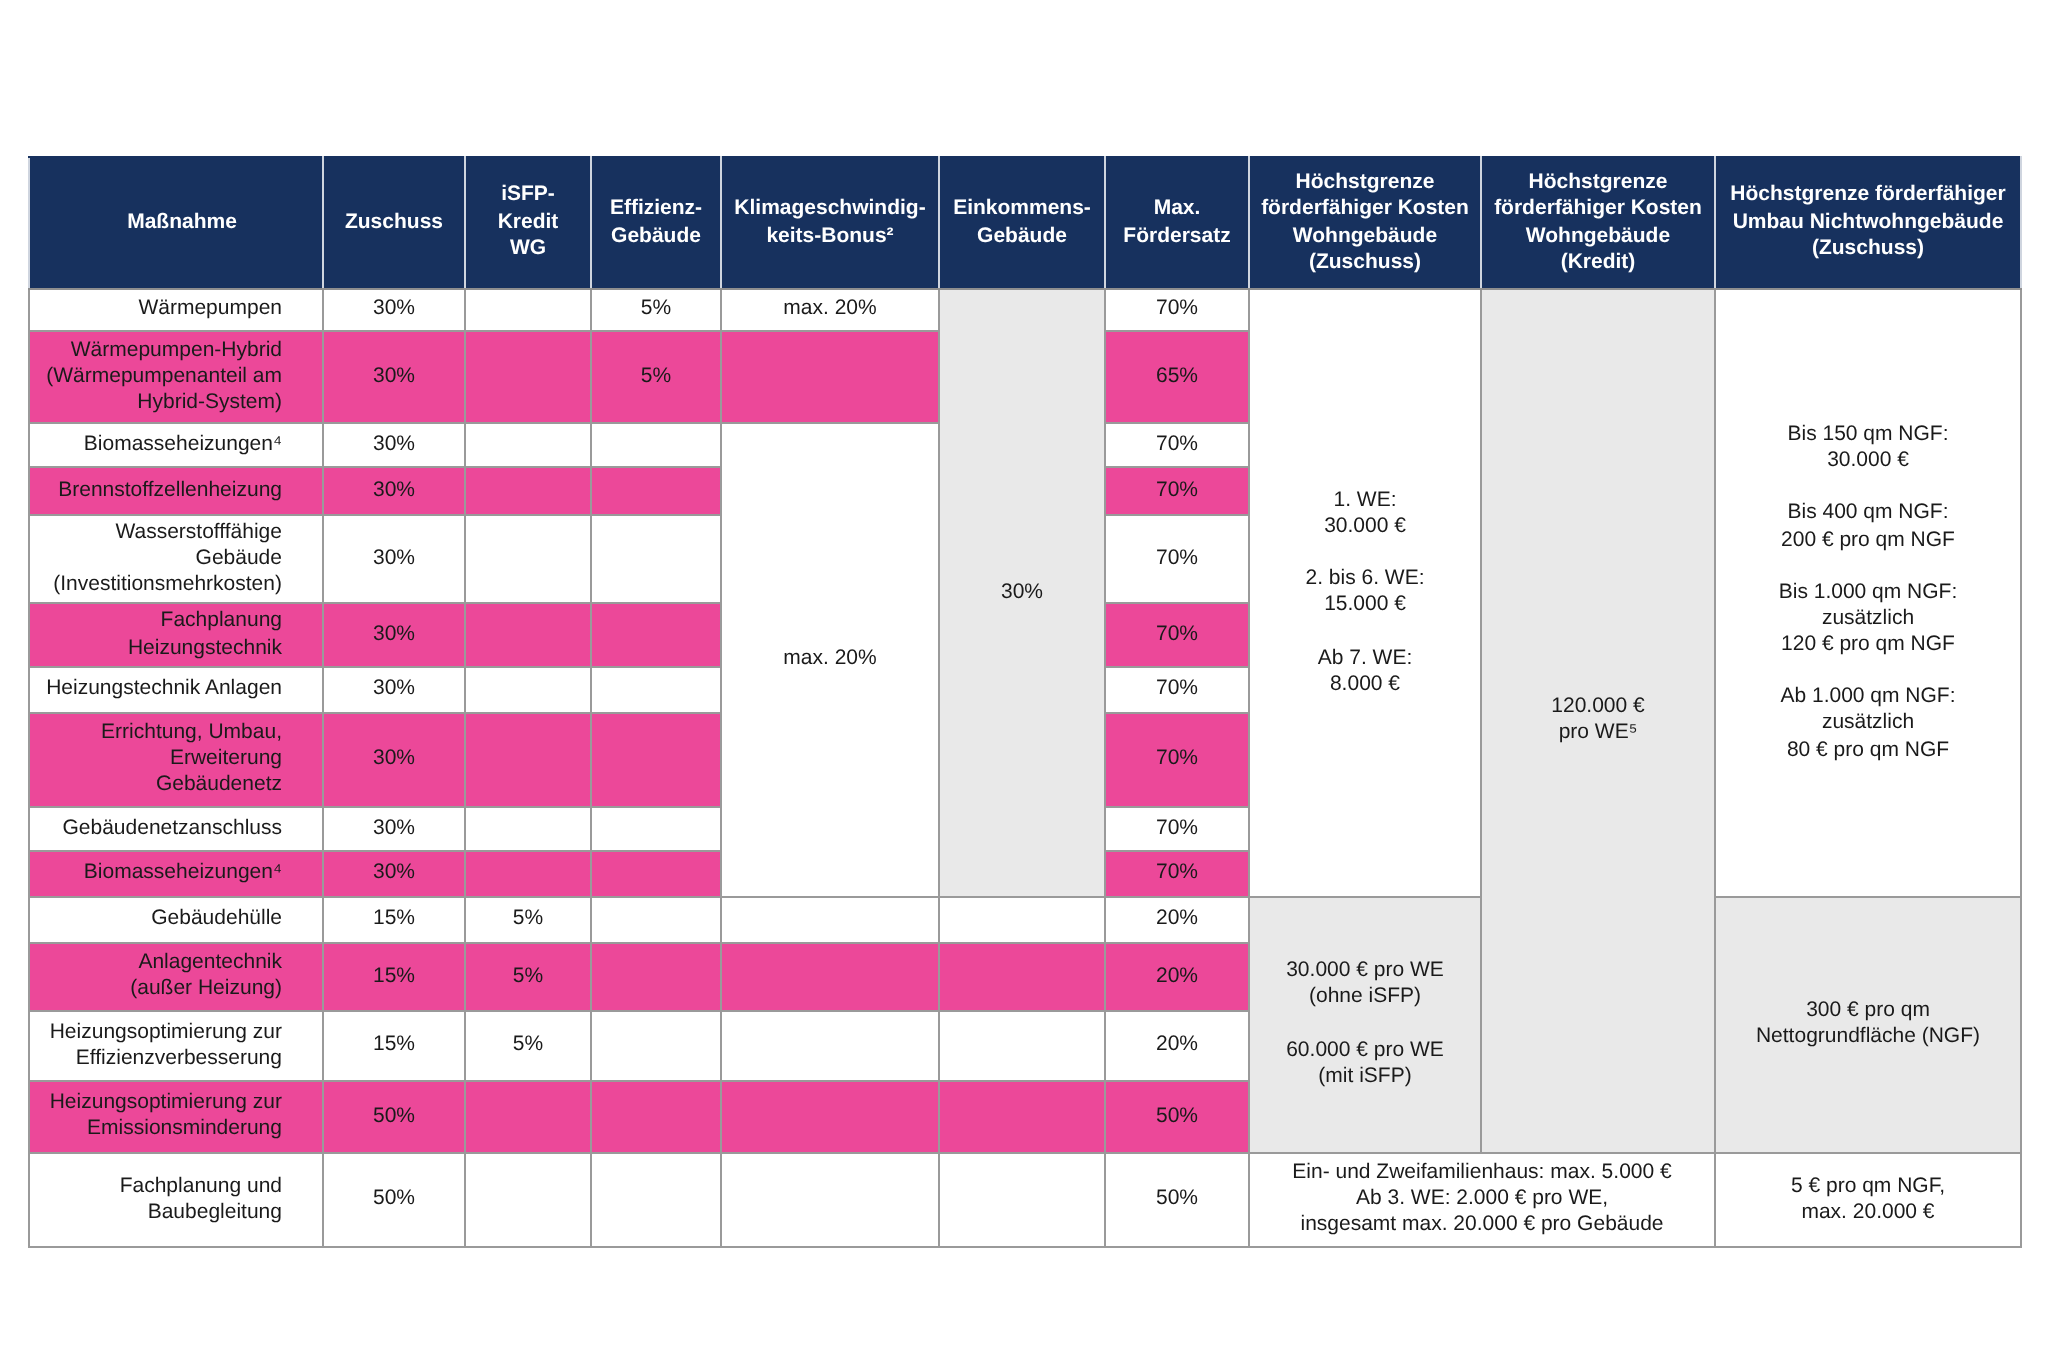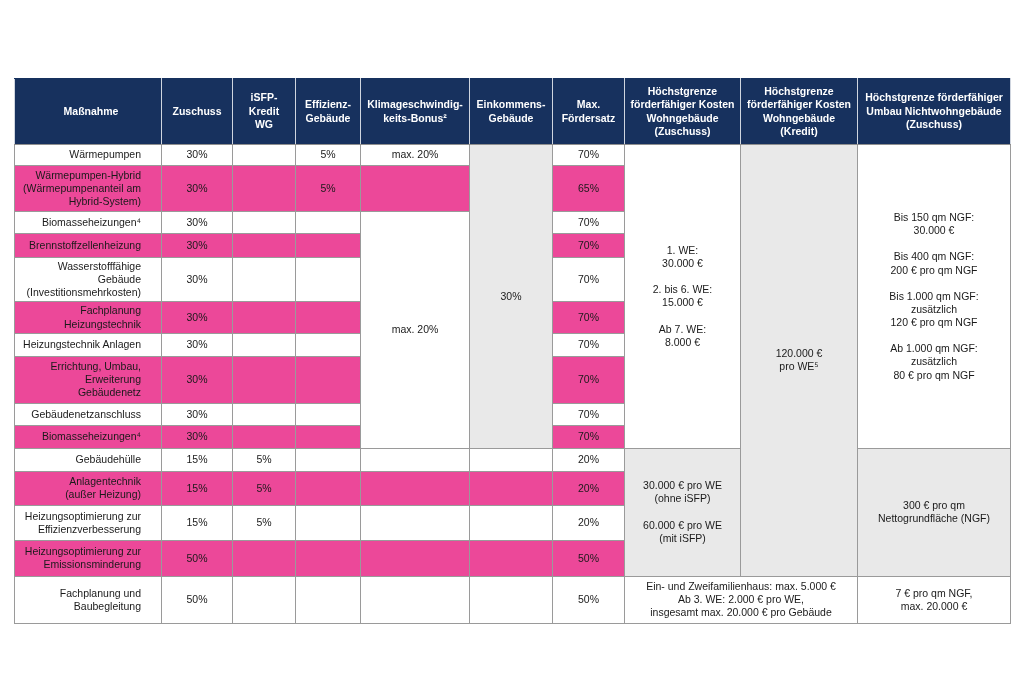--- a/index.html
+++ b/index.html
@@ -255,18 +255,18 @@
 Baubegleitung</td>
       <td>50%</td>
       <td></td>
       <td></td>
       <td></td>
       <td></td>
       <td>50%</td>
       <td colspan="2" class="cell-white">Ein- und Zweifamilienhaus: max. 5.000 €
 Ab 3. WE: 2.000 € pro WE,
 insgesamt max. 20.000 € pro Gebäude</td>
-      <td class="cell-white">7 € pro qm NGF,
+      <td class="cell-white">5 € pro qm NGF,
 max. 20.000 €</td>
     </tr>
   </tbody>
 </table>
 </div>
 
 </body></html>

